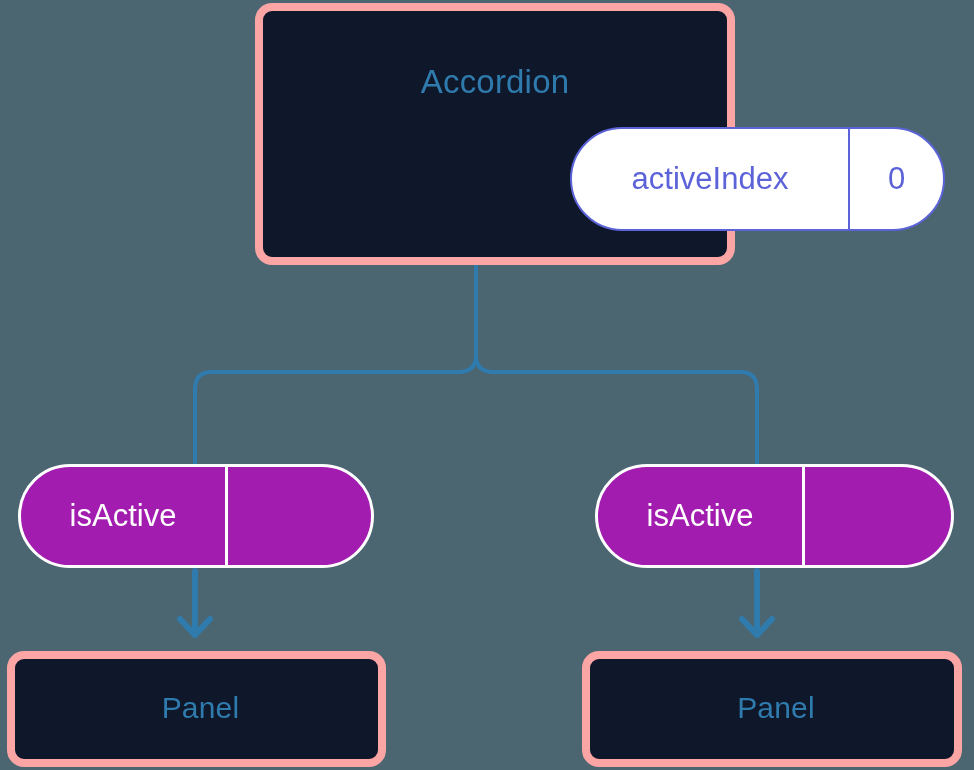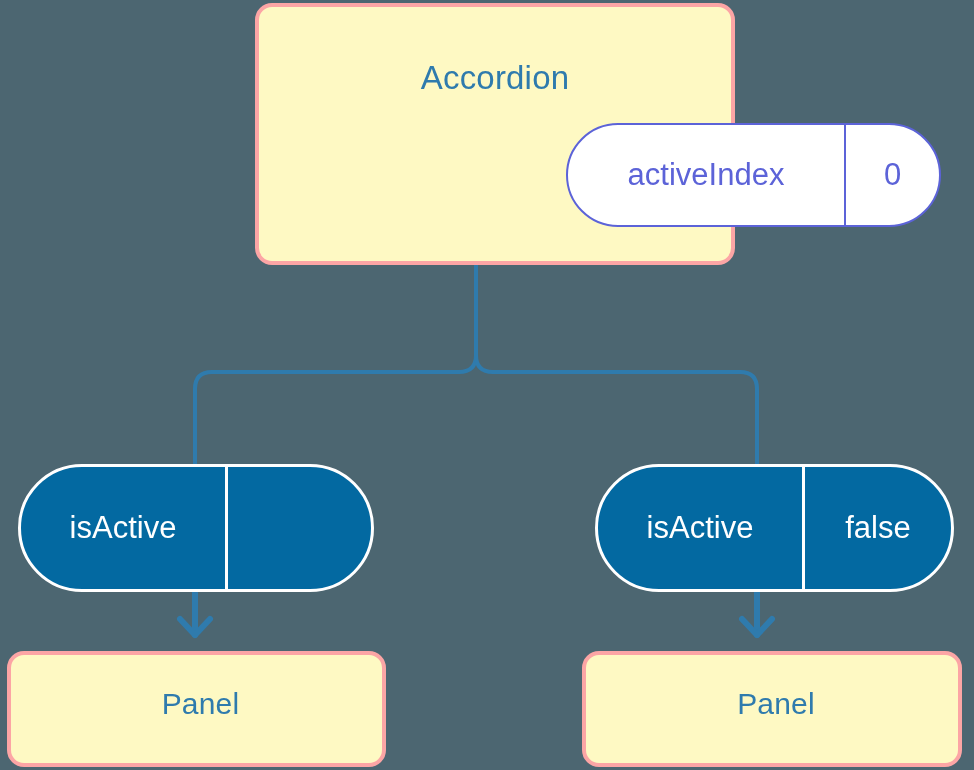--- a/index.html
+++ b/index.html
@@ -23,22 +23,22 @@
     left: 0;
     top: 0;
     width: 974px;
     height: 770px;
     pointer-events: none;
   }
 
   
   .card {
     position: absolute;
-    background: #fef9c3;
-    border: 4px solid #fca5a5;
+    background: #0f172a;
+    border: 8px solid #fca5a5;
     border-radius: 17px;
     box-sizing: border-box;
     padding-left: 12px;
   }
   #accordion-card {
     left: 255px;
     top: 3px;
     width: 480px;
     height: 262px;
   }
@@ -87,23 +87,23 @@
   #state-pill .seg-key {
     width: 278px;
     border-right: 2px solid #5c63d8;
   }
   #state-pill .seg-val {
     flex: 1 1 auto;
   }
 
   
   .pill-filled {
-    height: 128px;
+    height: 104px;
     border: 3px solid #ffffff;
-    background: #0369a1;
+    background: #a21caf;
   }
   .pill-filled .seg {
     color: #ffffff;
     font-size: 31px;
   }
   .pill-filled .seg-key {
     border-right: 3px solid #ffffff;
   }
   .pill-filled .seg-val {
     flex: 1 1 auto;
@@ -177,21 +177,20 @@
       <div class="seg seg-val">0</div>
     </div>
   </div>
 
   <div id="pill-left" class="pill pill-filled">
     <div class="seg seg-key">isActive</div>
   </div>
 
   <div id="pill-right" class="pill pill-filled">
     <div class="seg seg-key">isActive</div>
-    <div class="seg seg-val">false</div>
   </div>
 
   <div id="panel-left" class="card panel-card">
     <div class="card-title">Panel</div>
   </div>
 
   <div id="panel-right" class="card panel-card">
     <div class="card-title">Panel</div>
   </div>
 

